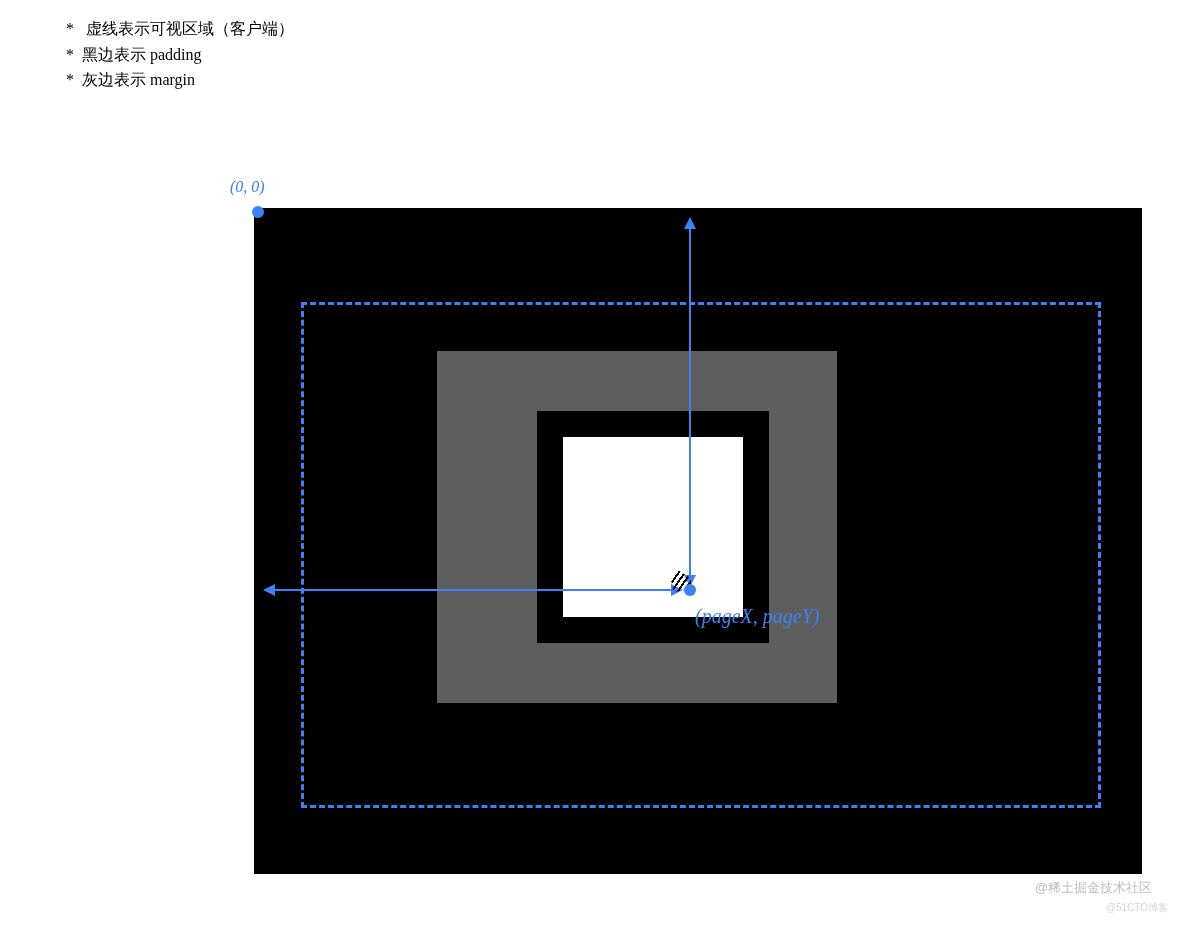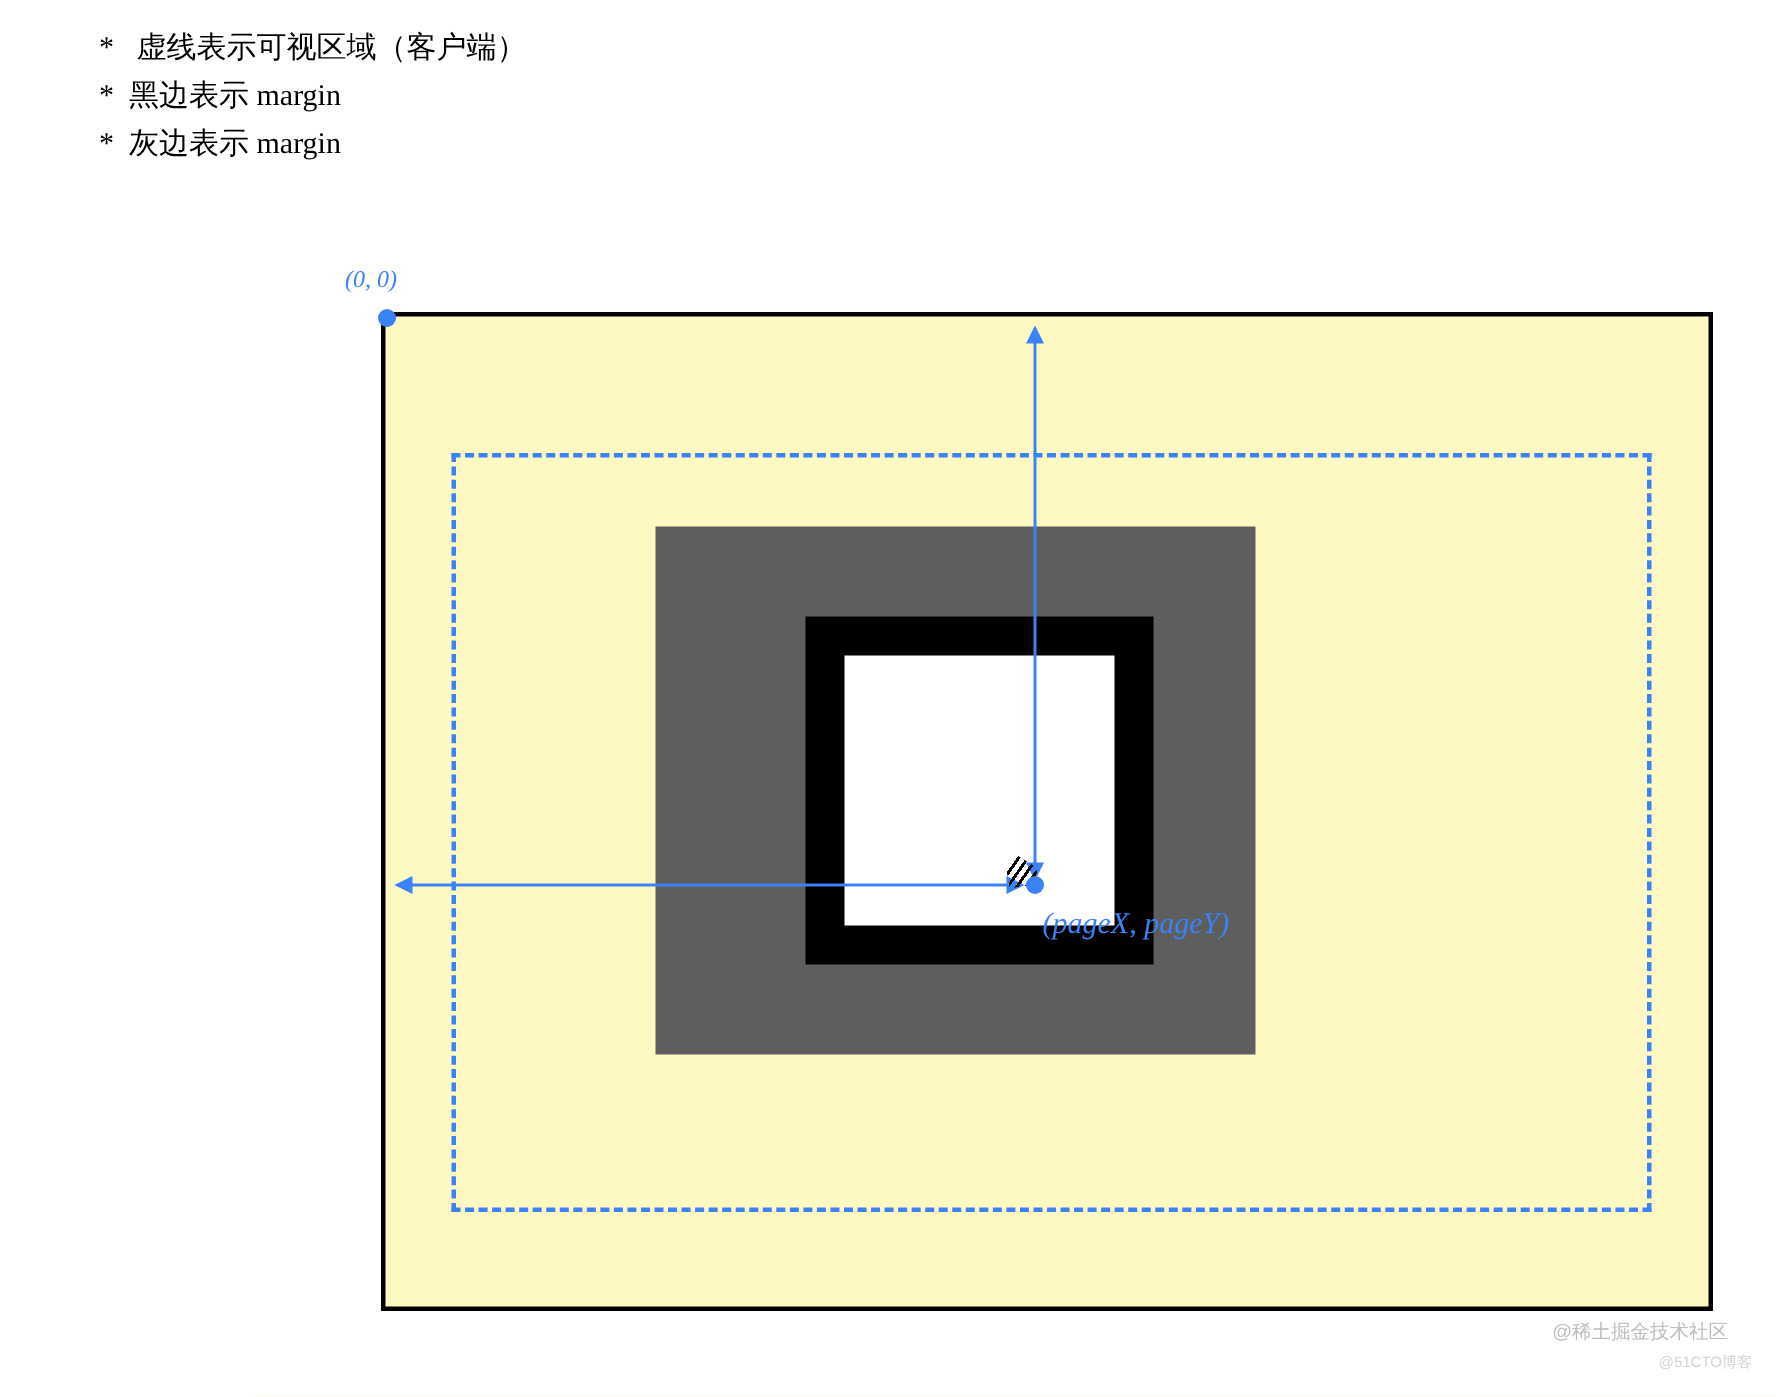--- a/index.html
+++ b/index.html
@@ -8,39 +8,39 @@
       height: 931px;
       background: #ffffff;
       font-family: "Songti SC", "SimSun", serif;
       position: relative;
       overflow: hidden;
     }
     .legend {
       position: absolute;
       top: 16px;
       left: 66px;
-      font-size: 20px;
+      font-size: 16px;
       line-height: 1.6;
       color: #000;
     }
     .legend .row { white-space: pre; }
     .diagram {
       position: absolute;
       top: 208px;
       left: 254px;
       width: 890px;
       height: 668px;
     }
     .document-box {
       position: absolute;
       top: 0; left: 0;
       width: 888px;
       height: 666px;
       border: 3px solid #000;
-      background: #fef9c3;
+      background: #000000;
     }
     .viewport-box {
       position: absolute;
       top: 91px;
       left: 44px;
       width: 800px;
       height: 506px;
       border: 3px dashed #3b82f6;
     }
     .margin-box {
@@ -179,21 +179,21 @@
       font-size: 10px;
       color: #d4d4d4;
       font-family: Arial, sans-serif;
     }
   </style>
 </head>
 <body>
 
 <div class="legend">
   <div class="row">*   虚线表示可视区域（客户端）</div>
-  <div class="row">*  黑边表示 margin</div>
+  <div class="row">*  黑边表示 padding</div>
   <div class="row">*  灰边表示 margin</div>
 </div>
 
 <div class="diagram">
   <div class="document-box">
     <div class="origin-dot"></div>
     <div class="viewport-box"></div>
     <div class="margin-box">
       <div class="padding-box">
         <div class="content-box"></div>

